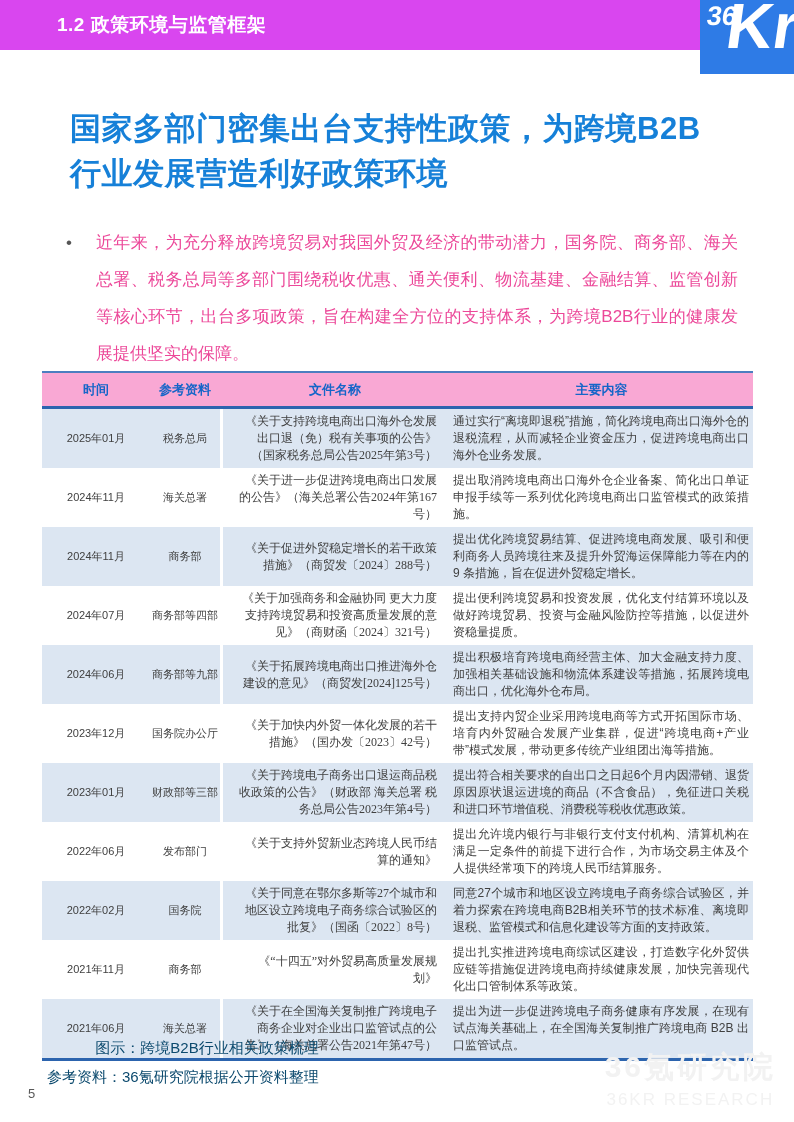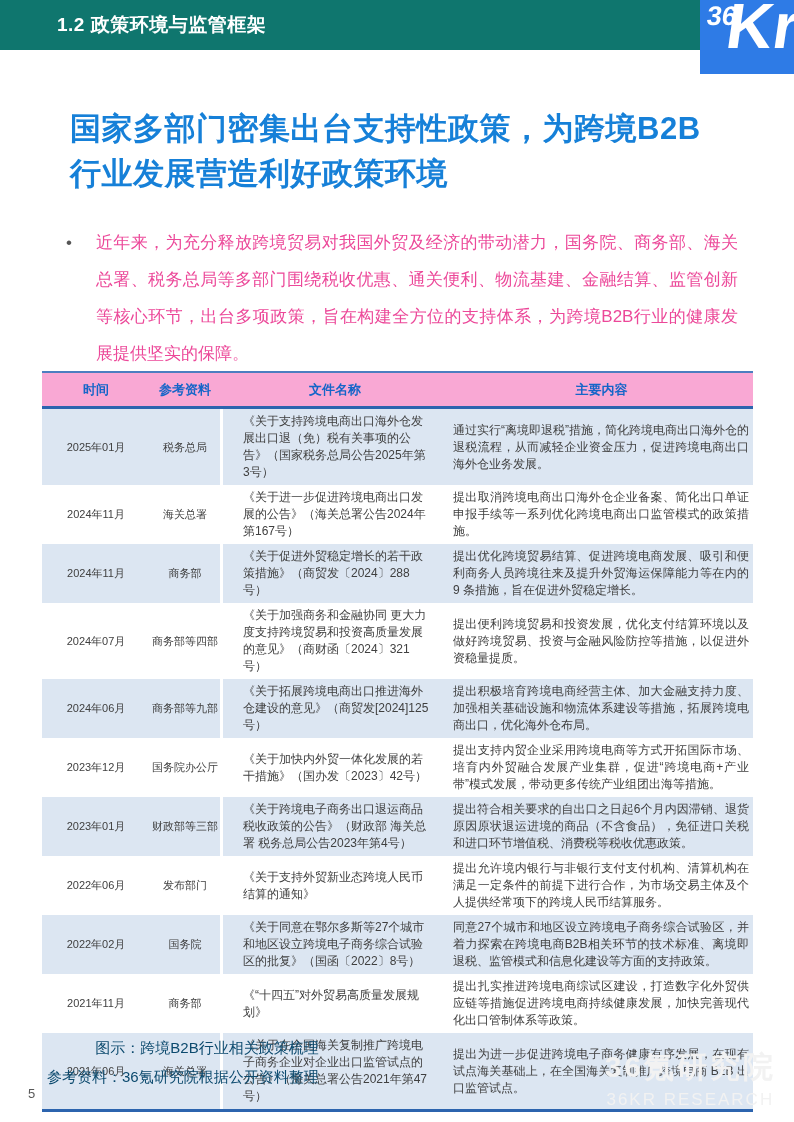--- a/index.html
+++ b/index.html
@@ -9,21 +9,21 @@
     width: 794px; height: 1122px;
     background: #ffffff;
     font-family: "Liberation Sans", "DejaVu Sans", sans-serif;
     overflow: hidden;
   }
 
   
   .topbar {
     position: absolute; top: 0; left: 0;
     width: 794px; height: 50px;
-    background: #0f766e;
+    background: #d946ef;
   }
   .topbar-title {
     position: absolute; left: 57px; top: 0;
     line-height: 50px; color: #ffffff;
     font-size: 19px; font-weight: bold; letter-spacing: 0.5px;
   }
   .logo {
     position: absolute; top: 0; right: 0;
     width: 94px; height: 74px;
     background: #2e7be6; overflow: hidden;
@@ -86,22 +86,23 @@
     grid-template-columns: 108px 70px 230px 303px;
     background: #ffffff;
   }
   .t-row.alt { background: #dce6f2; }
   .td {
     display: flex; align-items: center; justify-content: center;
     line-height: 17px; padding: 4px 2px;
   }
   .td.c1, .td.c2 { text-align: center; font-size: 11px; }
   .td.c3 {
-    text-align: left; border-left: 3px solid #ffffff;
-    padding: 4px 20px;
+    text-align: right; border-left: 3px solid #ffffff;
+    padding: 4px 13px;
+    font-family: Liberation Serif, serif;
   }
   .td.c4 {
     justify-content: flex-start; text-align: justify;
     padding: 4px 4px 4px 3px;
   }
   .td.c4 > span { display: block; width: 100%; }
 
   
   .notes {
     position: absolute; left: 47px; top: 1033px;

